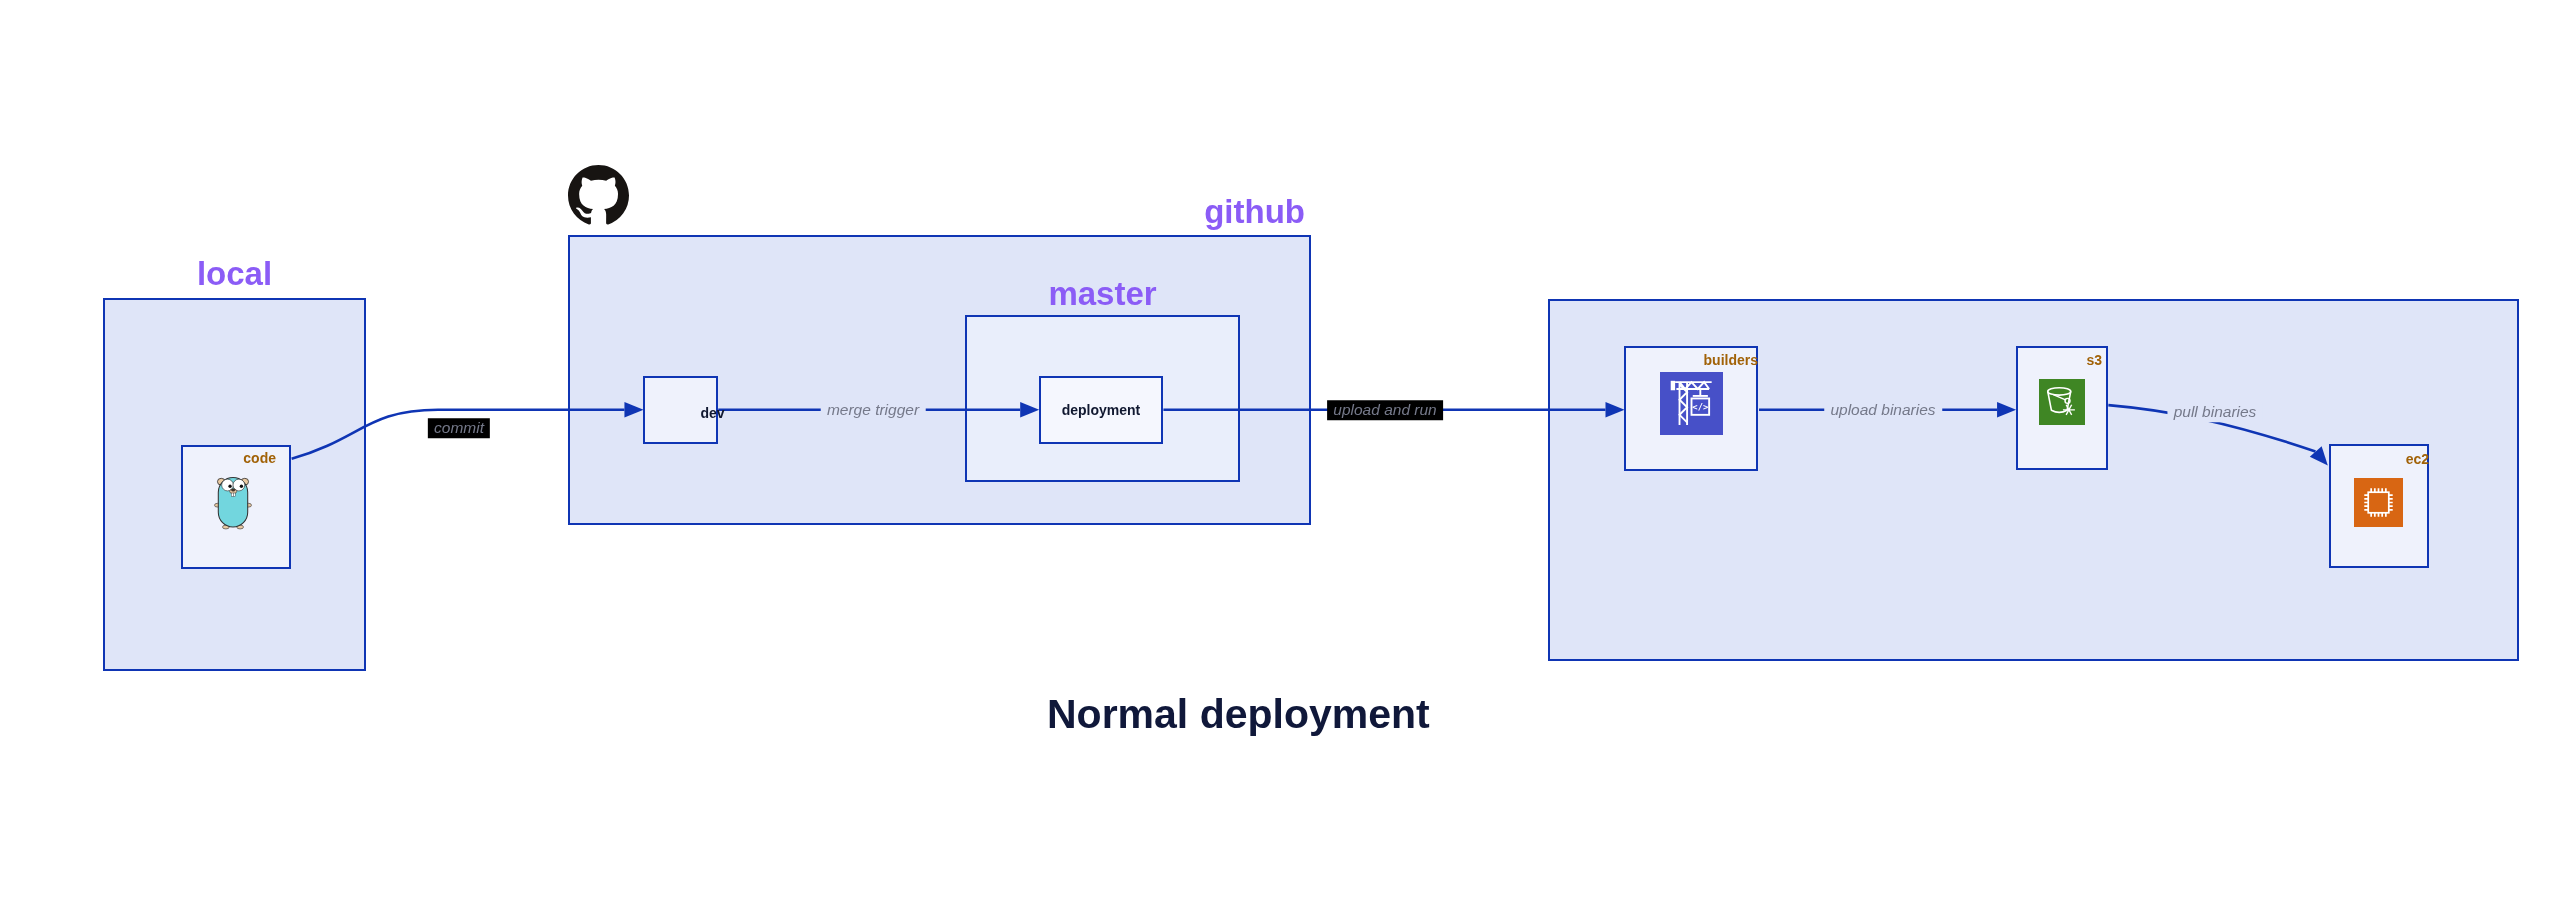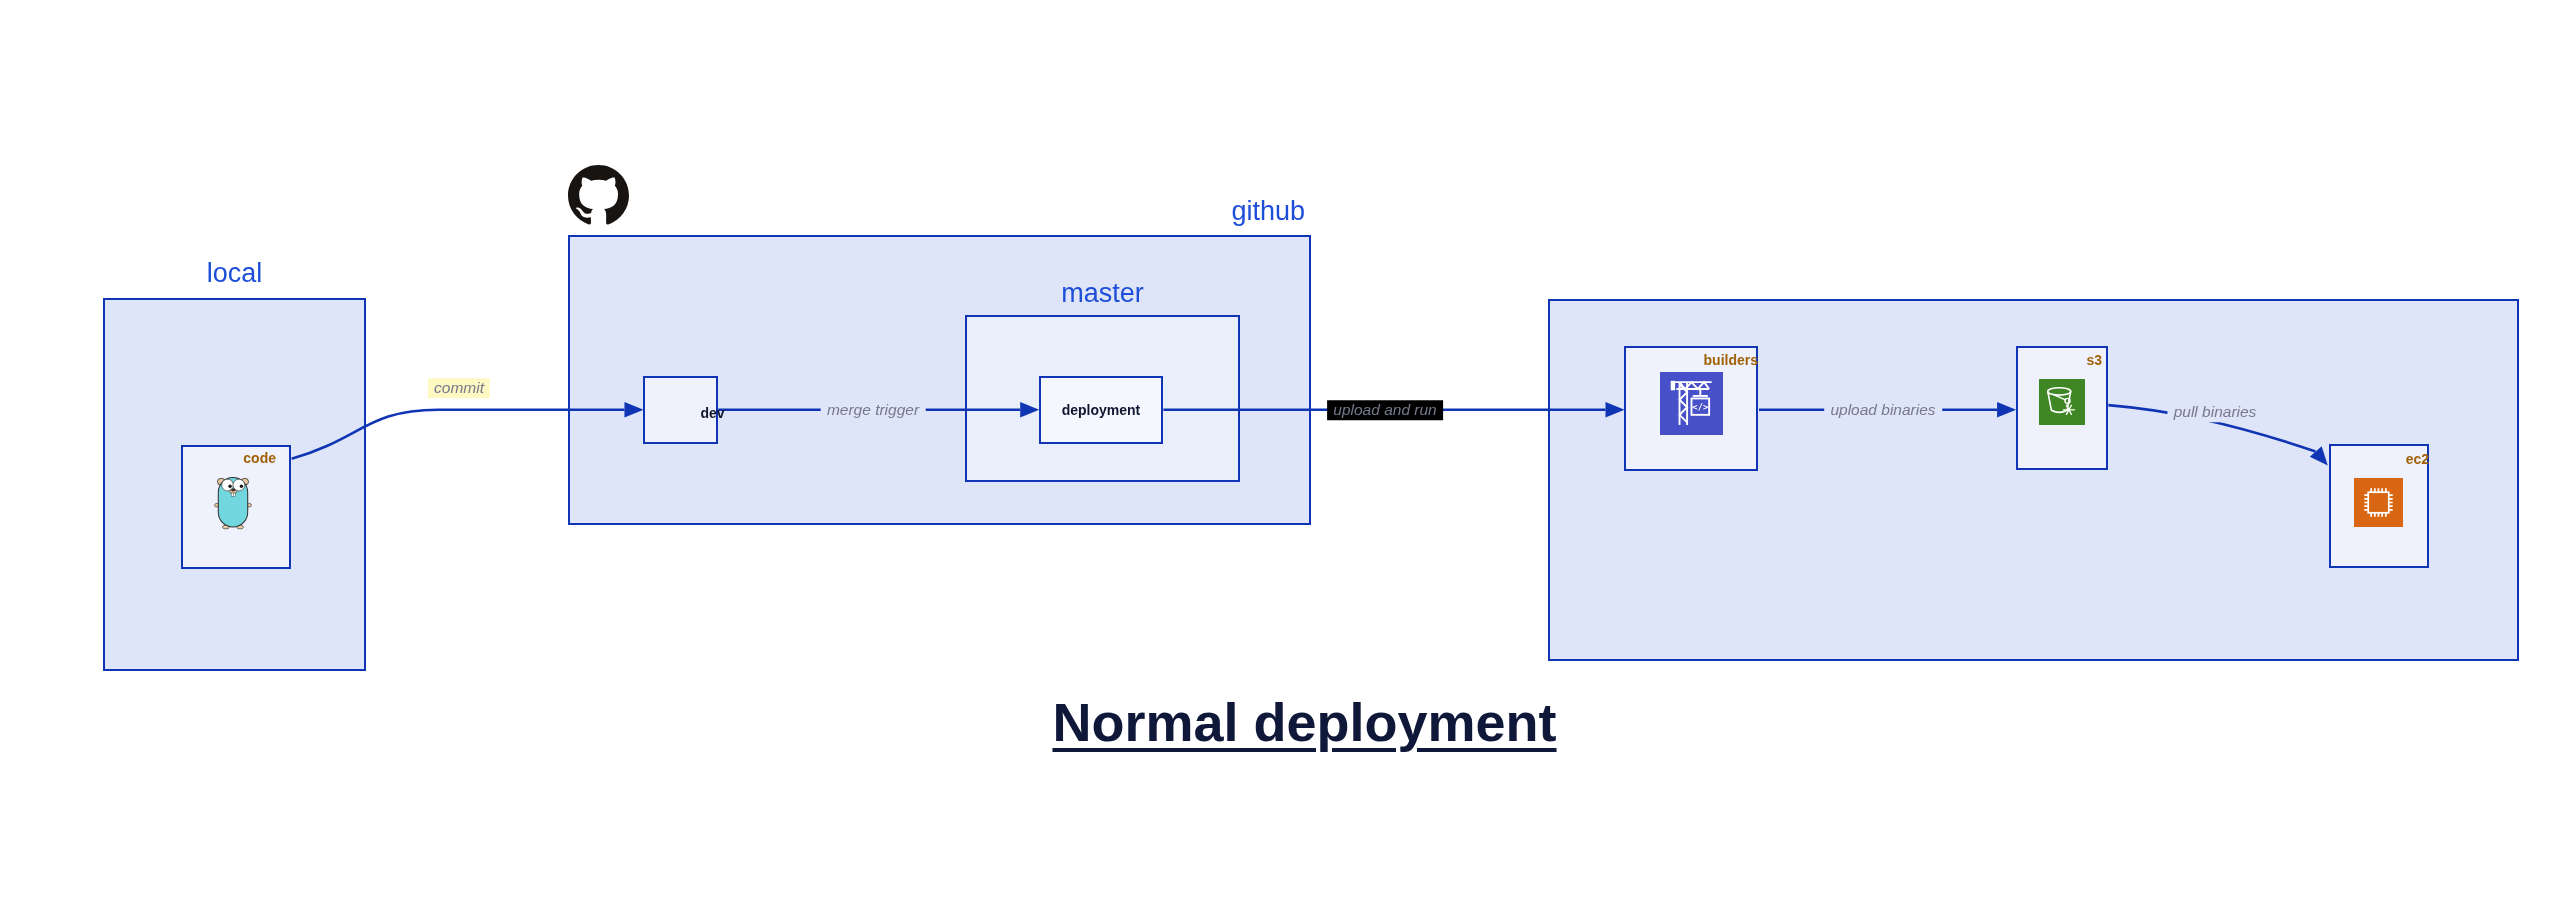--- a/index.html
+++ b/index.html
@@ -13,34 +13,34 @@
   }
   *{box-sizing:border-box;margin:0;padding:0}
   body{background:#fff;font-family:"Liberation Sans",sans-serif}
   #canvas{position:relative;width:2604px;height:902px;background:#ffffff;overflow:hidden}
 
   .group{position:absolute;border:2.1px solid var(--blue)}
   .g1{background:var(--fill1)}
   .g2{background:var(--fill2)}
   .node{position:absolute;border:2.1px solid var(--blue);background:var(--fill3)}
 
-  .glabel{position:absolute;font-size:27px;font-weight:400;color:#1d4ed8;line-height:29px}
+  .glabel{position:absolute;font-size:33px;font-weight:700;color:#8b5cf6;line-height:29px}
   .nlabel{position:absolute;font-size:14px;font-weight:700;color:#a16207;text-align:right;line-height:16.5px}
   .nlabel-center{position:absolute;display:flex;align-items:center;justify-content:center;
                  font-size:14px;font-weight:700;color:#101830}
   .elabel{position:absolute;transform:translate(-50%,-50%);white-space:nowrap;
           font-style:italic;font-size:15.5px;color:var(--gray);padding:1px 6.2px;line-height:17.5px}
 
   #arrow-layer{position:absolute;left:0;top:0;pointer-events:none}
   .edge{stroke:var(--blue);stroke-width:5;fill:none}
   .head{fill:var(--blue)}
 
-  #title{position:absolute;left:1047px;top:691px;width:515px;text-align:center;
-         font-size:54px;font-weight:600;color:#10183a;
-         text-decoration:underline;text-decoration-thickness:3.6px;text-underline-offset:7.2px}
+  #title{position:absolute;left:1047px;top:691px;width:515px;
+         font-size:41px;font-weight:600;color:#10183a;
+         text-decoration-thickness:3.6px;text-underline-offset:7.2px}
 
   .icon{position:absolute}
 </style>
 </head>
 <body>
 
 <div id="canvas">
 
   <div class="group g1" style="left:103px;top:298px;width:263px;height:373px"></div>
   <div class="group g1" style="left:568px;top:235px;width:743px;height:290px"></div>
@@ -71,21 +71,21 @@
   <div class="glabel" style="left:568px;top:197px;width:737px;text-align:right">github</div>
   <div class="glabel" style="left:965px;top:279px;width:275px;text-align:center">master</div>
 
   <div class="nlabel" style="left:176px;top:450px;width:100px">code</div>
   <div class="nlabel-center" style="left:675px;top:376px;width:75px;height:74px">dev</div>
   <div class="nlabel-center" style="left:1039px;top:376px;width:124px;height:68px">deployment</div>
   <div class="nlabel" style="left:1624px;top:352px;width:134px">builders</div>
   <div class="nlabel" style="left:2016px;top:352px;width:86px">s3</div>
   <div class="nlabel" style="left:2329px;top:451px;width:100px">ec2</div>
 
-  <span class="elabel" style="left:459px;top:388px;background:#fef9c3">commit</span>
+  <span class="elabel" style="left:459px;top:428px;background:#000000">commit</span>
   <span class="elabel" style="left:873px;top:410px;background:var(--fill1)">merge trigger</span>
   <span class="elabel" style="left:1385px;top:410px;background:#000000">upload and run</span>
   <span class="elabel" style="left:1883px;top:410px;background:var(--fill1)">upload binaries</span>
   <span class="elabel" style="left:2215px;top:412px;background:var(--fill1)">pull binaries</span>
 
   <svg class="icon" style="left:568px;top:165px" width="61" height="61" viewBox="0 0 16 16">
     <path fill="#171412" d="M8 0C3.58 0 0 3.58 0 8c0 3.54 2.29 6.53 5.47 7.59.4.07.55-.17.55-.38
       0-.19-.01-.82-.01-1.49-2.01.37-2.53-.49-2.69-.94-.09-.23-.48-.94-.82-1.13-.28-.15-.68-.52-.01-.53
       .63-.01 1.08.58 1.23.82.72 1.21 1.87.87 2.33.66.07-.52.28-.87.51-1.07-1.78-.2-3.64-.89-3.64-3.95
       0-.87.31-1.59.82-2.15-.08-.2-.36-1.02.08-2.12 0 0 .67-.21 2.2.82.64-.18 1.32-.27 2-.27s1.36.09 2 .27

